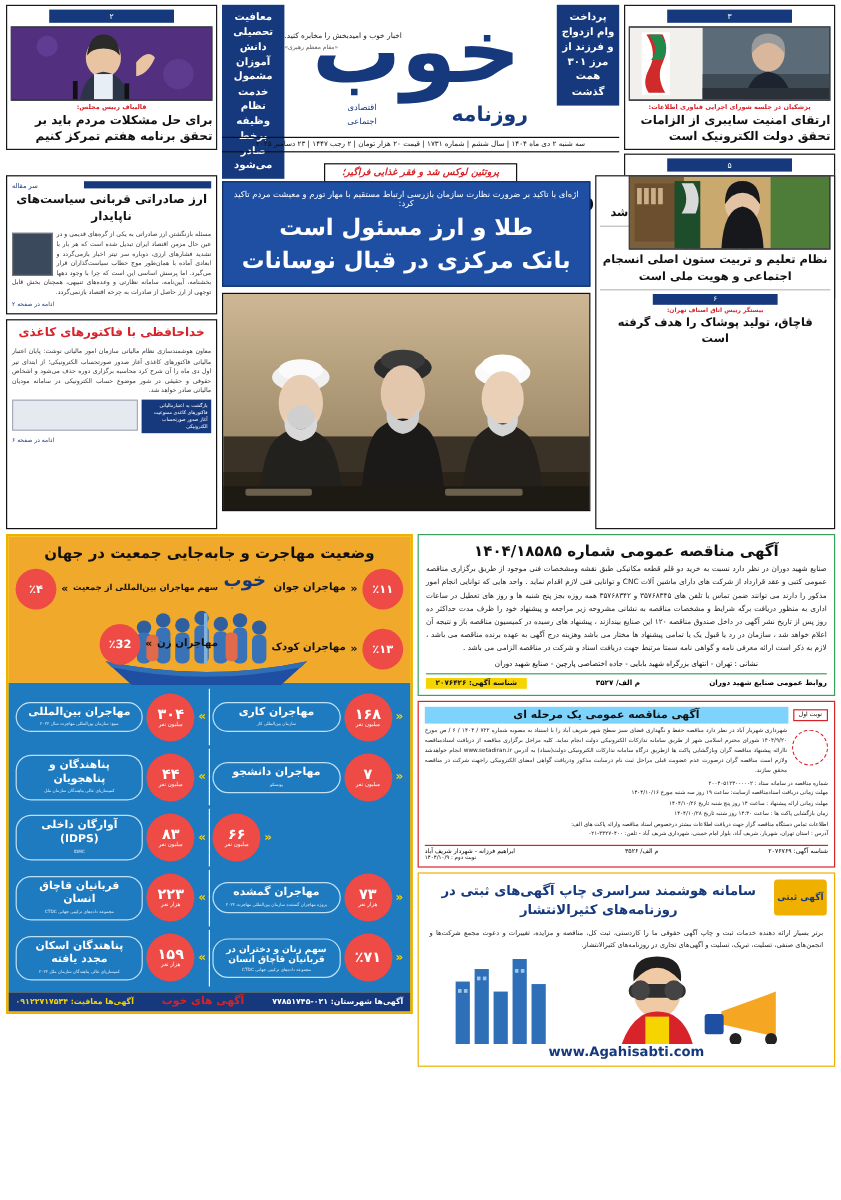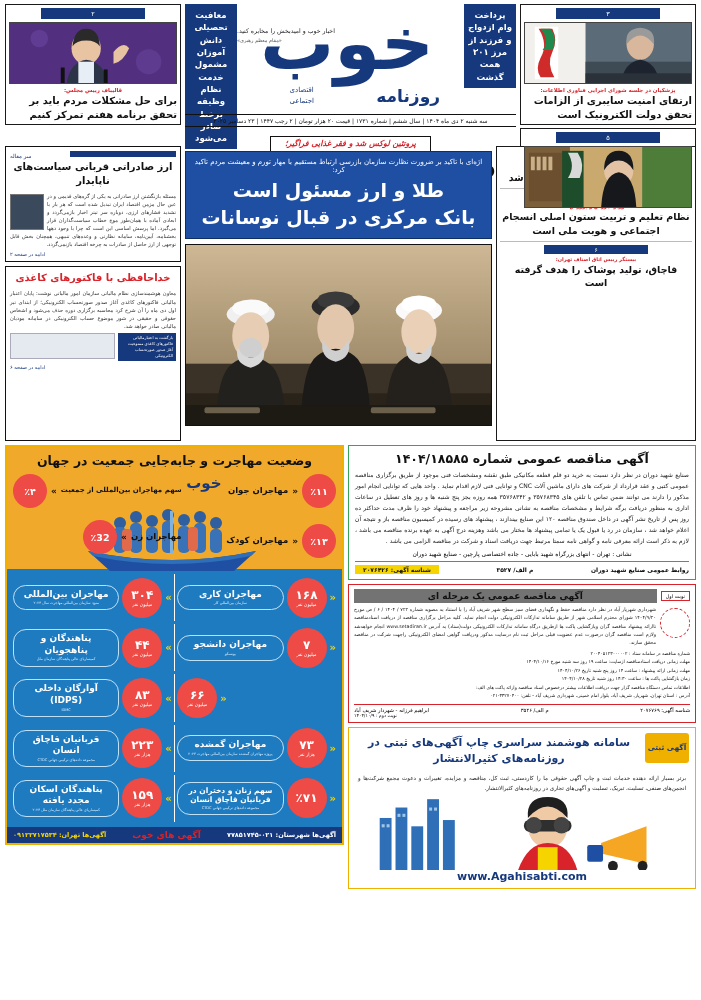--- a/index.html
+++ b/index.html
@@ -140,21 +140,21 @@
   .tender h3 { font-size:12.5px; font-weight:bold; text-align:center; color:#111; margin-bottom:4px;}
   .tender p  { font-size:6.1px; line-height:1.8; text-align:justify; color:#1a1a1a; }
   .tender .addr { font-size:6px; text-align:center; margin-top:3px;}
   .tender-foot {
     display:flex; justify-content:space-between; align-items:center;
     border-top:1.2px solid #3aa35a; margin-top:4px; padding-top:3px; font-size:6px; font-weight:bold;
   }
   .tender-foot .chip { background:#f5d400; padding:1px 8px; color:#111; }
 
   .tender2 { border:1.6px solid #d8232a; background:#fff; padding:4px 5px; position:relative;}
-  .t2-head { background:#737373; text-align:center; font-size:9px; font-weight:bold; padding:2px; color:#111; }
+  .t2-head { background:#7dd3fc; text-align:center; font-size:9px; font-weight:bold; padding:2px; color:#111; }
   .t2-body { font-size:4.8px; line-height:1.75; text-align:justify; color:#222; margin-top:3px; }
   .t2-logo { width:30px; height:30px; border-radius:50%; background:#fff; border:1px dashed #d8232a; float:right; margin:2px 0 2px 4px;}
   .t2-foot { display:flex; justify-content:space-between; font-size:5.2px; margin-top:3px; border-top:1px solid #d8232a; padding-top:2px;}
 
   .sabt {
     border:1.6px solid #f0b000; background:#fff; padding:5px; position:relative; flex:1;
     display:flex; flex-direction:column;
   }
   .sabt-badge {
     position:absolute; top:5px; right:6px; width:44px; height:30px;
@@ -694,21 +694,21 @@
             </div>
           </div>
         </div>
 
         <div class="info-foot">
           <span>آگهی‌ها شهرستان: ۰۲۱-۷۷۸۵۱۷۴۵</span>
           <span style="display:flex;align-items:center;gap:4px;">
             <span style="color:#d8232a;font-size:9px;font-weight:bold;">آگهی های خوب</span>
           </span>
           <span class="yl">
-            <span>آگهی‌ها تهران:</span>
+            <span>آگهی‌ها معافیت:</span>
             <span>۰۹۱۲۲۷۱۷۵۳۴</span>
           </span>
         </div>
       </div>
     </div>
   </div>
 
 </div>
 
 </body></html>

